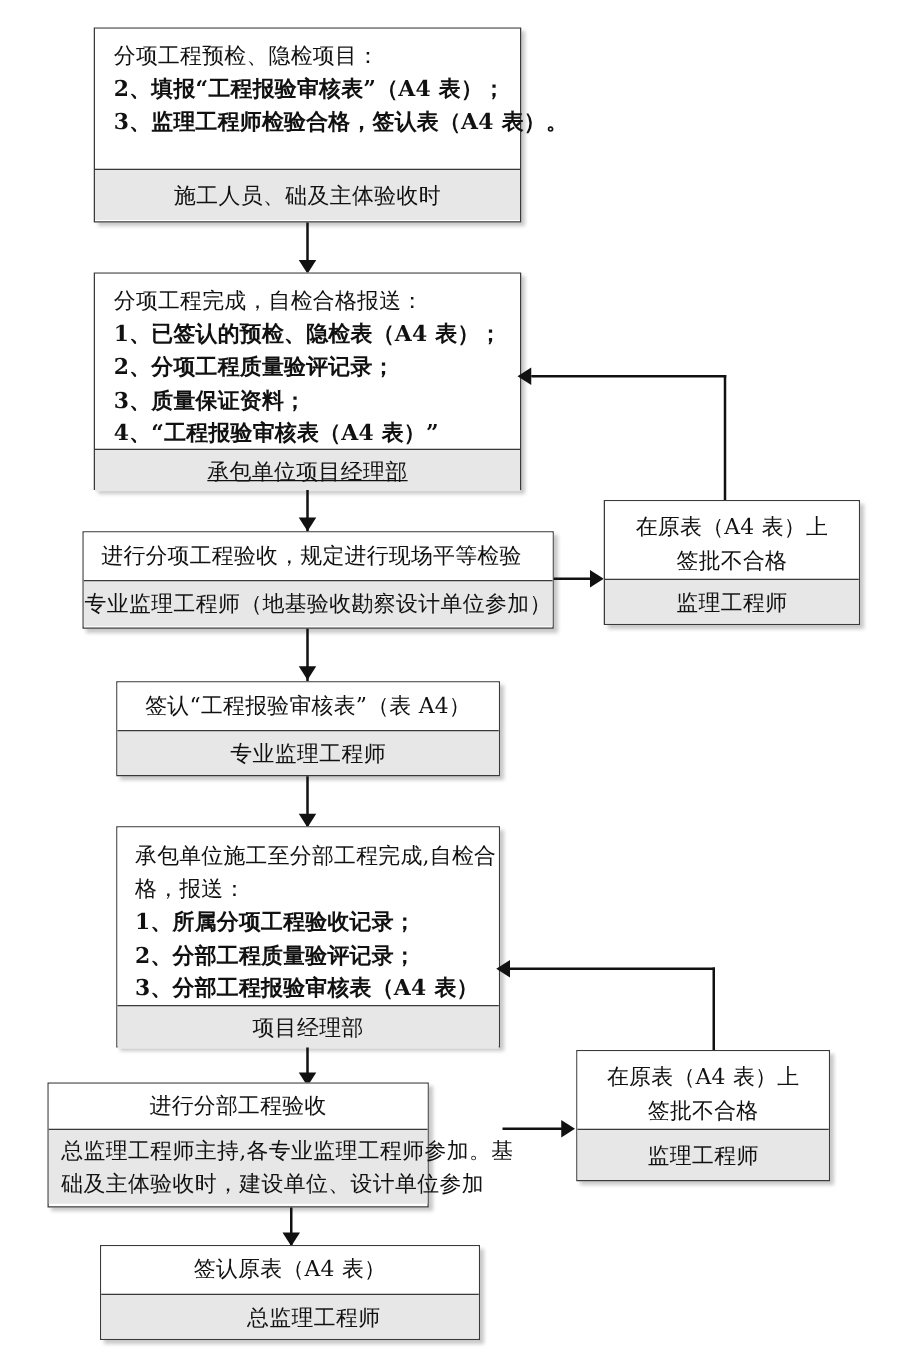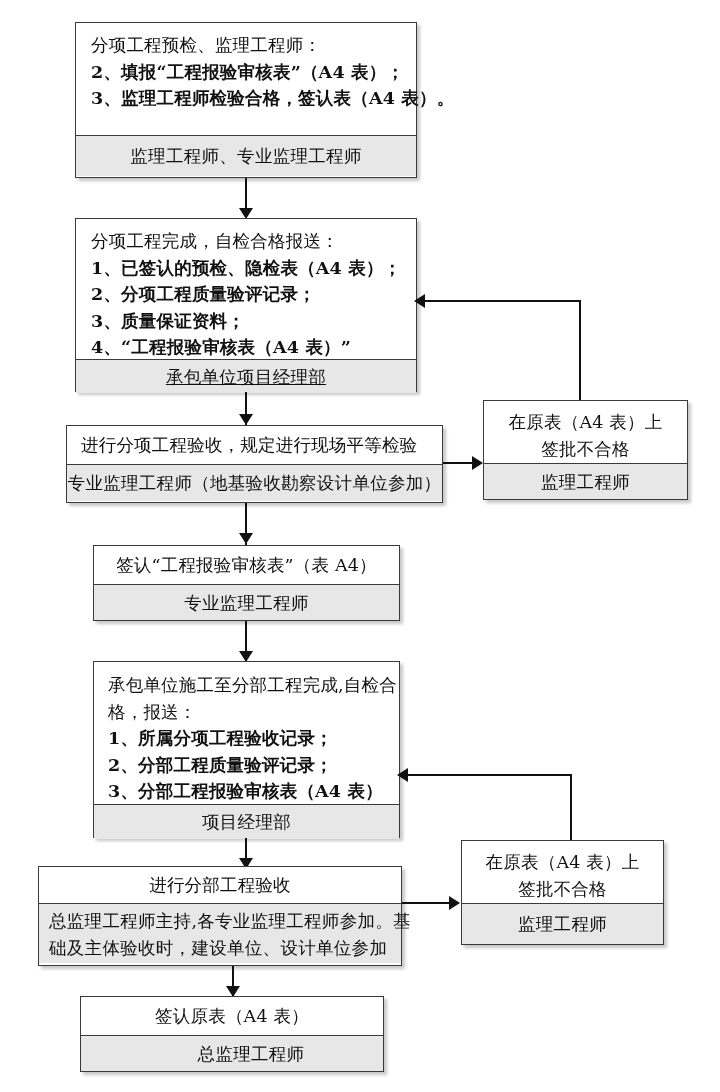--- a/index.html
+++ b/index.html
@@ -85,26 +85,26 @@
     border-left: 11px solid #111111;
   }
 </style>
 </head>
 <body>
 
 <div id="canvas">
 
   <div class="node" style="left:75px; top:22px; width:342px; height:156px;">
     <div class="body" style="height:112px;">
-      <span class="line">分项工程预检、监理工程师：</span>
+      <span class="line">分项工程预检、隐检项目：</span>
       <span class="line b">2、填报“工程报验审核表”（A4 表）；</span>
       <span class="line b">3、监理工程师检验合格，签认表（A4 表）。</span>
     </div>
     <div class="footer" style="height:41px;">
-      <span class="footer-txt">监理工程师、专业监理工程师</span>
+      <span class="footer-txt">施工人员、础及主体验收时</span>
     </div>
   </div>
 
   <div class="conn vline" style="left:245px; top:178px; height:36px;"></div>
   <div class="arrow-down" style="left:239px; top:208px;"></div>
 
   <div class="node" style="left:75px; top:218px; width:342px; height:174px;">
     <div class="body" style="height:140px;">
       <span class="line">分项工程完成，自检合格报送：</span>
       <span class="line b">1、已签认的预检、隐检表（A4 表）；</span>
@@ -174,21 +174,21 @@
     </div>
   </div>
 
   <div class="conn vline" style="left:570px; top:774px; height:66px;"></div>
   <div class="conn hline" style="left:408px; top:774px; width:164px;"></div>
   <div class="arrow-left" style="left:397px; top:768px;"></div>
 
   <div class="conn vline" style="left:245px; top:838px; height:34px;"></div>
   <div class="arrow-down" style="left:239px; top:858px;"></div>
 
-  <div class="node" style="left:38px; top:866px; width:364px; height:100px;">
+  <div class="node" style="left:38px; top:866px; width:305px; height:100px;">
     <div class="body centered" style="height:36px; display:flex; align-items:center; justify-content:center; padding:0 6px;">
       <span class="line">进行分部工程验收</span>
     </div>
     <div class="footer" style="height:60px; flex-direction:column; padding:4px 8px 0 10px; justify-content:flex-start; align-items:flex-start;">
       <span class="footer-txt line">总监理工程师主持,各专业监理工程师参加。基</span>
       <span class="footer-txt line">础及主体验收时，建设单位、设计单位参加</span>
     </div>
   </div>
 
   <div class="conn hline" style="left:402px; top:902px; width:48px;"></div>

